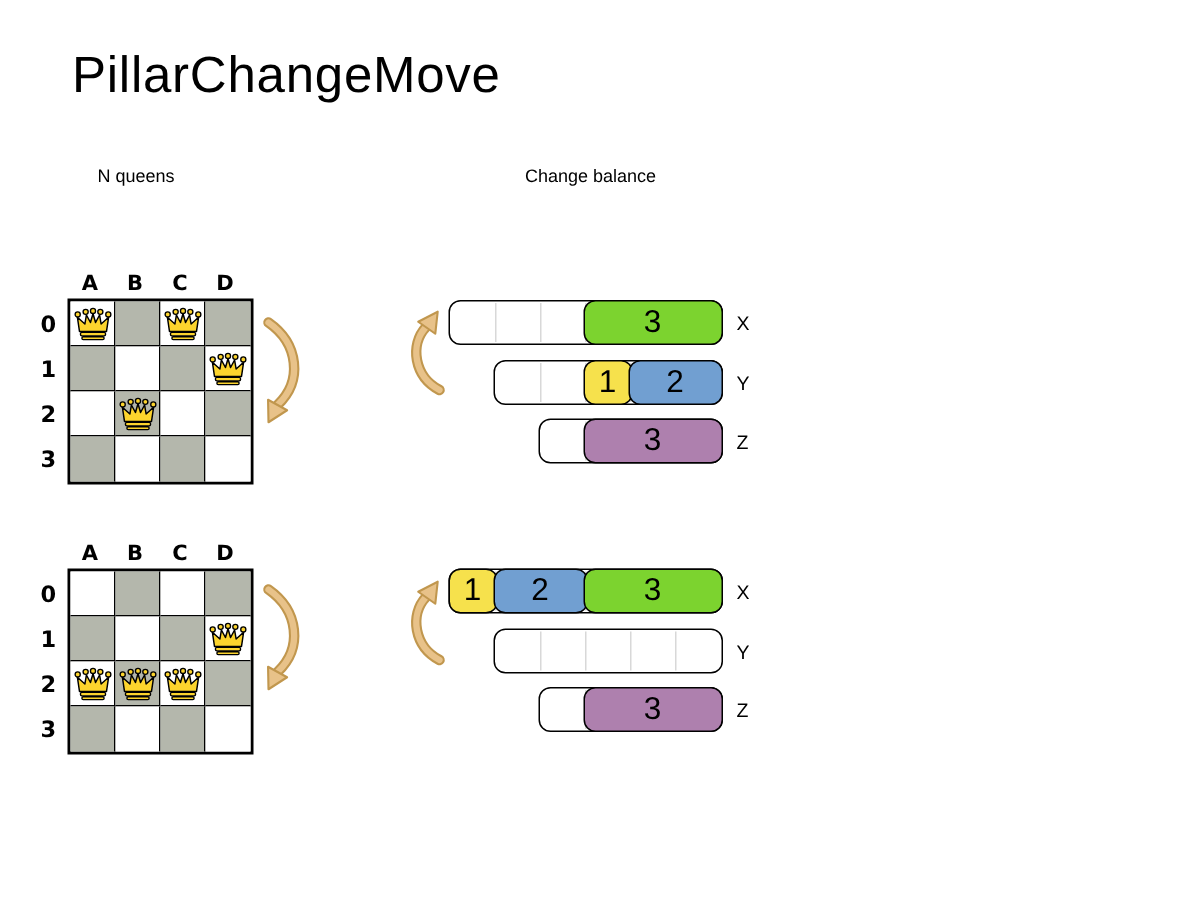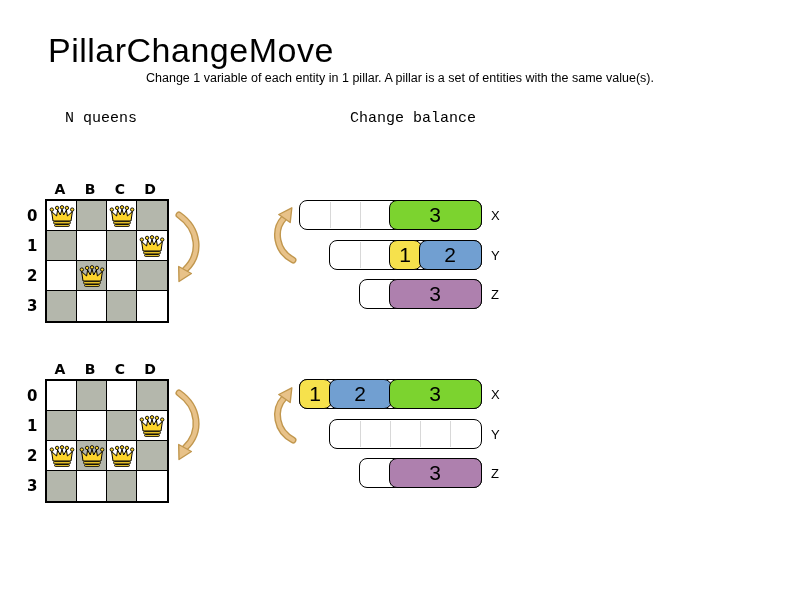--- a/index.html
+++ b/index.html
@@ -3,21 +3,21 @@
 <meta charset="utf-8">
 <style>
   html,body{margin:0;padding:0;background:#fff;}
   body{width:800px;height:600px;overflow:hidden;font-family:"Liberation Sans",sans-serif;color:#000;}
   .canvas{position:relative;width:800px;height:600px;background:#fff;}
 
   .title{position:absolute;top:31px;left:0;width:100%;text-align:left;
          font-size:34px;font-weight:400;letter-spacing:.5px;margin-left:48px;}
   .subtitle{position:absolute;top:71px;left:0;width:100%;text-align:center;font-size:12.5px;}
 
-  .section-label{position:absolute;font-size:15px;font-family:Liberation Mono, monospace;}
+  .section-label{position:absolute;font-size:12px;}
   .section-label.nq{left:65px;top:110px;}
   .section-label.cb{left:350px;top:110px;}
 
   
   .board{position:absolute;}
   .col-labels{display:flex;margin-left:18px;height:17px;
               font-family:"DejaVu Sans",sans-serif;font-weight:bold;font-size:14px;}
   .col-label{width:30px;text-align:center;line-height:15px;}
   .board-body{display:flex;}
   .row-labels{display:flex;flex-direction:column;padding-top:2px;}
@@ -40,21 +40,20 @@
   .bar-label{position:absolute;font-size:13px;}
 
   .arrow{position:absolute;}
 </style>
 </head>
 <body>
 
 <div class="canvas">
 
   <div class="title">PillarChangeMove</div>
-  <div class="subtitle">Change 1 variable of each entity in 1 pillar. A pillar is a set of entities with the same value(s).</div>
 
   <div class="section-label nq">N queens</div>
   <div class="section-label cb">Change balance</div>
 
   <div class="board" style="left:27px;top:182px;">
       <div class="col-labels">
         <div class="col-label">A</div>
         <div class="col-label">B</div>
         <div class="col-label">C</div>
         <div class="col-label">D</div>

